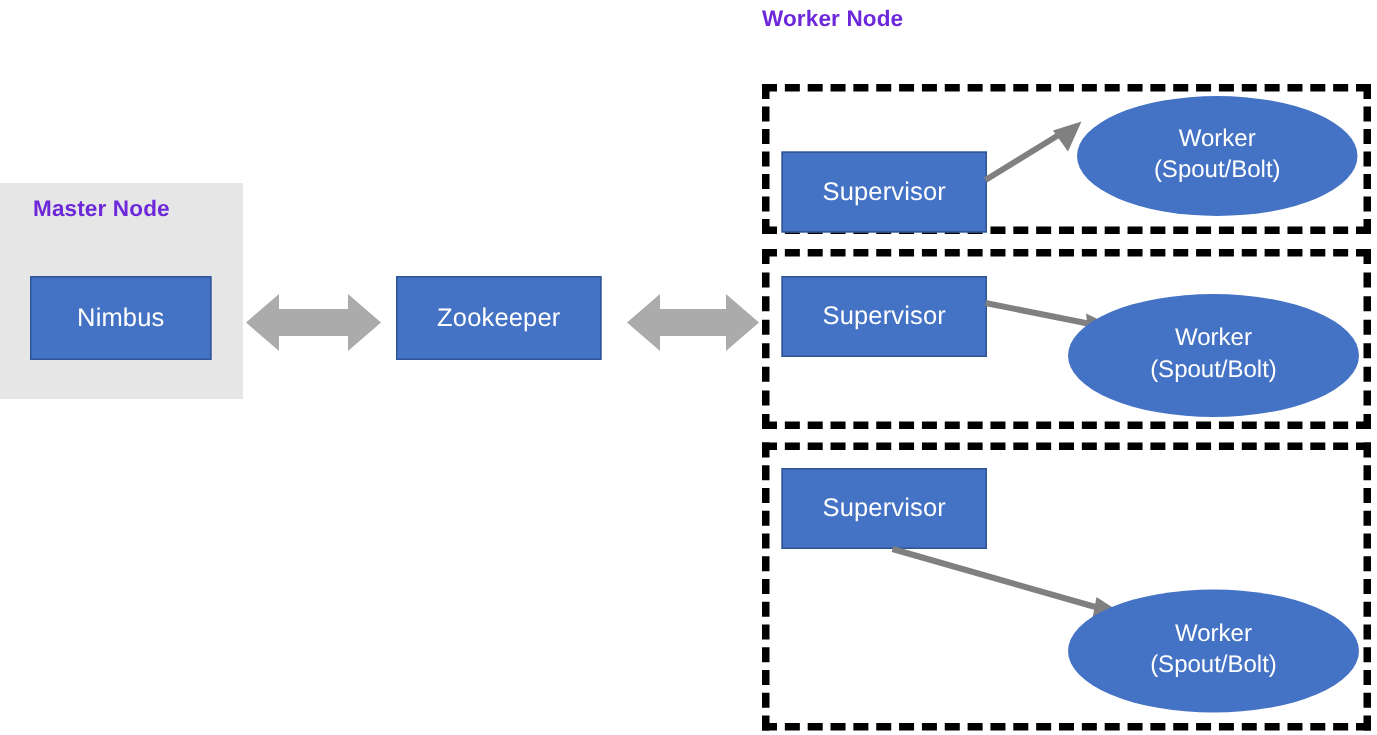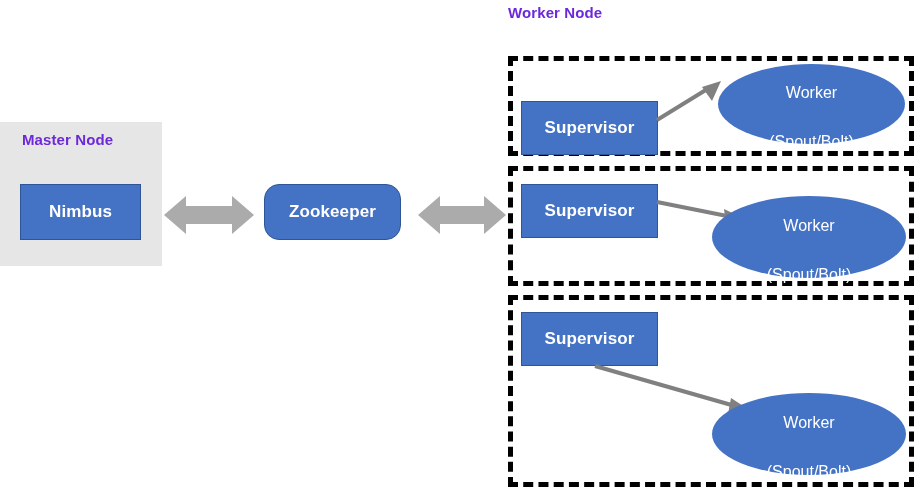--- a/index.html
+++ b/index.html
@@ -36,40 +36,40 @@
   }
 
   .blue-box {
     background: #4472C4;
     border: 1px solid #2F5597;
     box-sizing: border-box;
     display: flex;
     align-items: center;
     justify-content: center;
     color: #ffffff;
-    font-weight: bold;
+    font-weight: normal;
     font-size: 17px;
     letter-spacing: 0.1px;
   }
 
   .worker-ellipse {
     background: #4472C4;
     border-radius: 50%;
     box-sizing: border-box;
     display: flex;
     flex-direction: column;
     align-items: center;
     justify-content: center;
     color: #ffffff;
     font-size: 16px;
     font-weight: normal;
     line-height: 1.30;
     text-align: center;
   }
-  .worker-ellipse .wl { display: block; margin-top: 28px; }
+  .worker-ellipse .wl { display: block; }
 
   .dashed-panel {
     border: 5px dashed #000000;
     box-sizing: border-box;
     background: transparent;
   }
 
   .arrow-svg { display: block; overflow: visible; }
 </style>
 </head>
@@ -82,21 +82,21 @@
   <div class="abs group-label" style="left:22px; top:131px;text-align:center;">Master Node</div>
 
   <div class="abs blue-box" style="left:20px; top:184px; width:121px; height:56px;justify-content:center;">
     <span>Nimbus</span>
   </div>
 
   <svg class="abs arrow-svg" style="left:164px; top:194px;" width="90" height="42" viewBox="0 0 90 42">
     <polygon points="0,21 22,2 22,12 68,12 68,2 90,21 68,40 68,30 22,30 22,40" fill="#ABABAB"></polygon>
   </svg>
 
-  <div class="abs blue-box" style="left:264px; top:184px; width:137px; height:56px;border-radius:15px;">
+  <div class="abs blue-box" style="left:264px; top:184px; width:137px; height:56px;">
     <span>Zookeeper</span>
   </div>
 
   <svg class="abs arrow-svg" style="left:418px; top:194px;" width="88" height="42" viewBox="0 0 88 42">
     <polygon points="0,21 22,2 22,12 66,12 66,2 88,21 66,40 66,30 22,30 22,40" fill="#ABABAB"></polygon>
   </svg>
 
   <div class="abs group-label" style="left:508px; top:4px;">Worker Node</div>
 
   <div class="abs dashed-panel" style="left:508px; top:56px; width:406px; height:100px;"></div>

